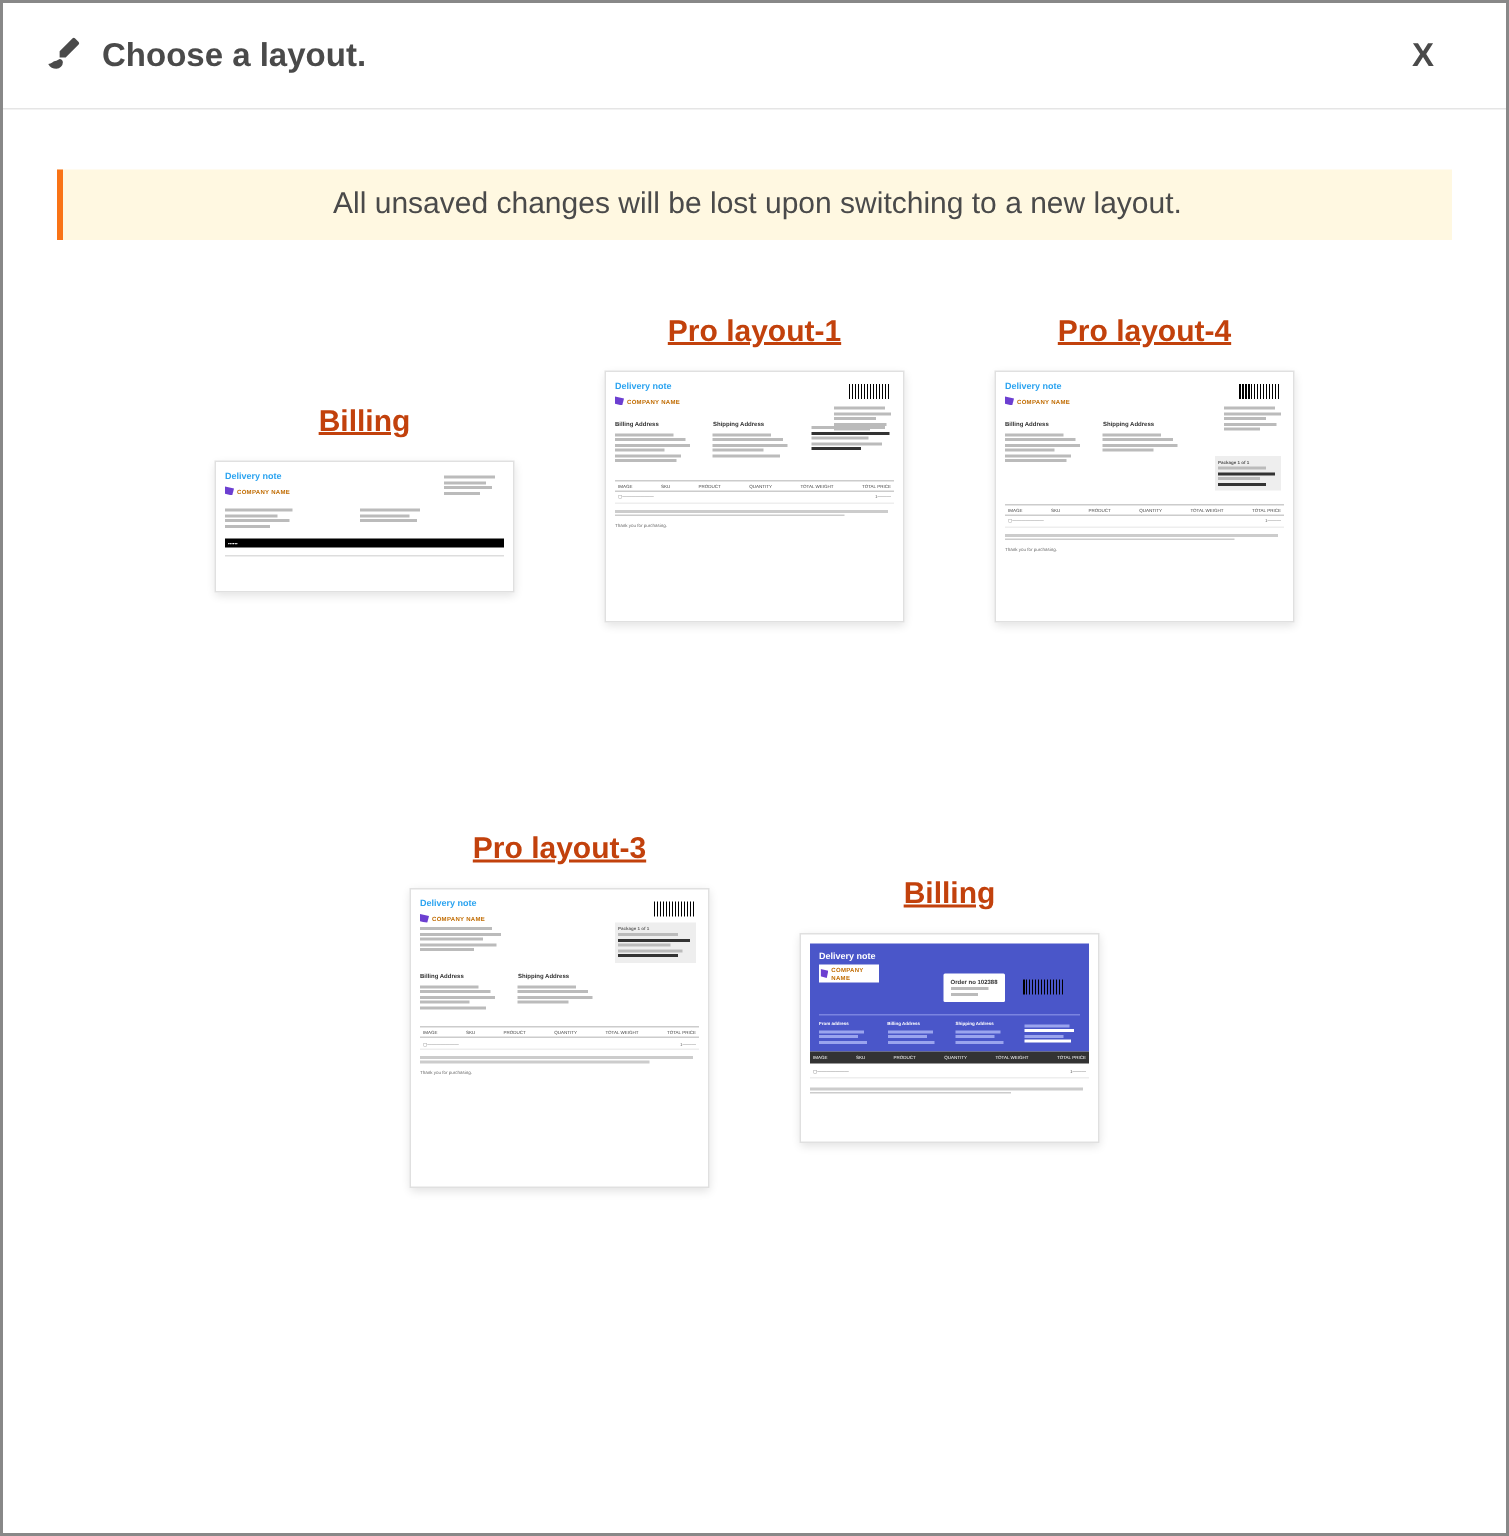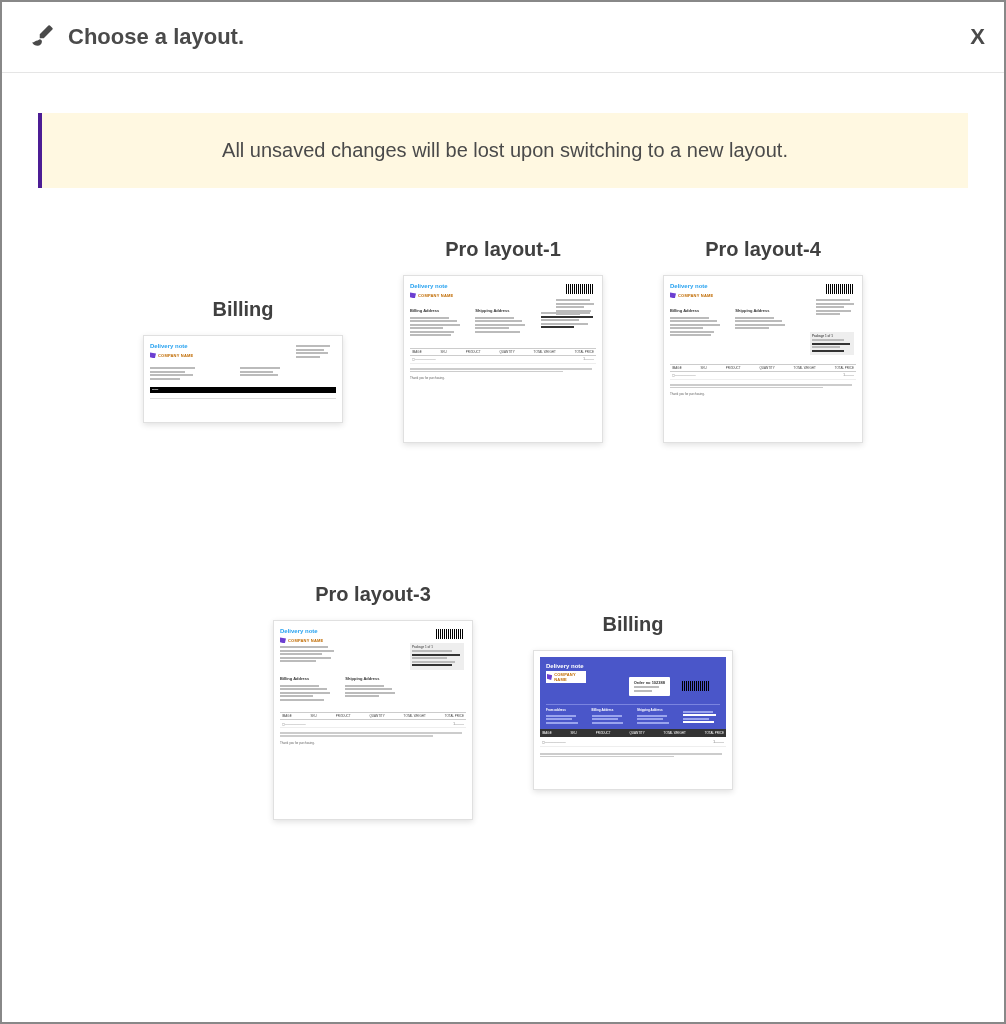--- a/index.html
+++ b/index.html
@@ -1,52 +1,52 @@
 <!DOCTYPE html>
 <html><head>
 <meta charset="utf-8">
 <style>
   * { box-sizing: border-box; margin: 0; padding: 0; }
   html, body { width: 1006px; height: 1024px; font-family: -apple-system, BlinkMacSystemFont, "Segoe UI", Helvetica, Arial, sans-serif; background: #fff; }
   body { border: 2px solid #888; position: relative; }
 
   .header {
     display: flex; align-items: center; justify-content: space-between;
-    padding: 18px 11px 18px 28px;
+    padding: 18px 40px 18px 28px;
     border-bottom: 1px solid #e5e5e5;
   }
   .header-left { display: flex; align-items: center; gap: 12px; }
   .title { font-size: 22px; font-weight: 600; color: #4a4a4a; }
   .close-x { font-size: 22px; font-weight: 700; color: #4a4a4a; cursor: pointer; padding: 4px 8px; }
 
   .brush-icon svg { width: 26px; height: 26px; }
 
   .warning {
     margin: 40px 36px 0 36px;
     background: #fff8e1;
-    border-left: 4px solid #4c1d95;
-    padding: 26px 20px;
+    border-left: 4px solid #f97316;
+    padding: 12px 20px;
     text-align: center;
     font-size: 20px;
     color: #4a4a4a;
   }
 
   .grid {
     display: flex; flex-wrap: wrap; justify-content: center;
     gap: 60px 60px;
     padding: 50px 40px;
   }
   .grid-row { display: flex; justify-content: center; gap: 60px; width: 100%; }
   .row2 { margin-top: 80px; }
 
   .card {
     display: flex; flex-direction: column; align-items: center;
     cursor: pointer;
   }
-  .card-title { font-size: 20px; font-weight: 600; color: #404040; margin-bottom: 14px; }
+  .card-title { font-size: 20px; font-weight: 600; color: #c2410c; margin-bottom: 14px; text-decoration: underline; }
 
   .preview {
     background: #fff;
     border: 1px solid #e0e0e0;
     box-shadow: 0 2px 6px rgba(0,0,0,0.12);
     position: relative;
     overflow: hidden;
   }
   .preview-big { width: 200px; height: 168px; }
   .preview-small { width: 200px; height: 88px; }

